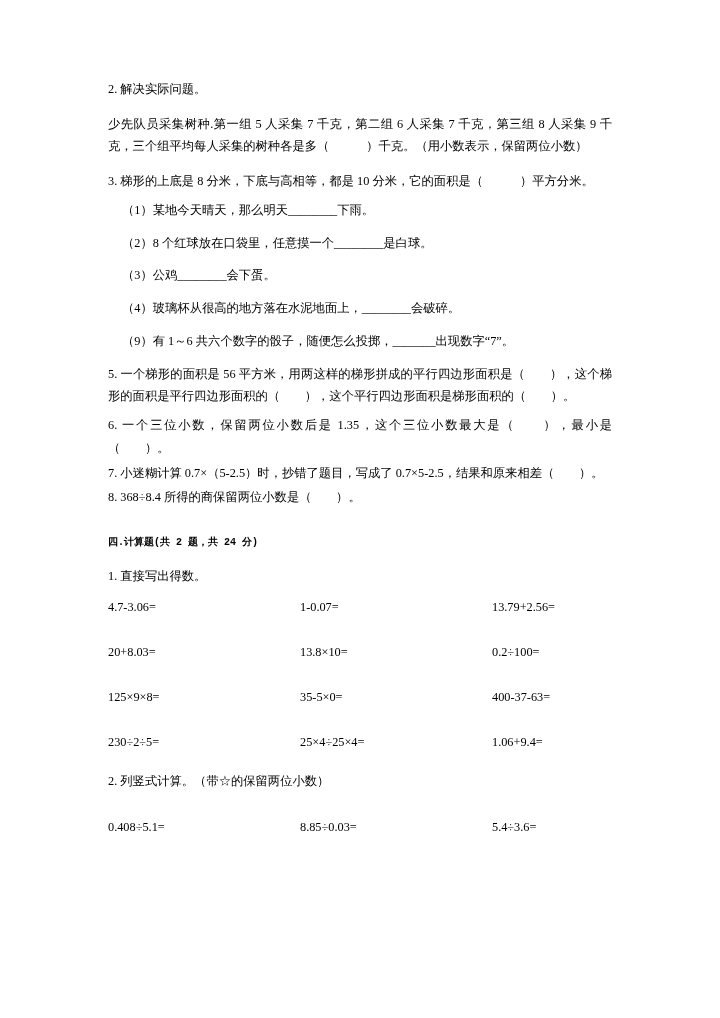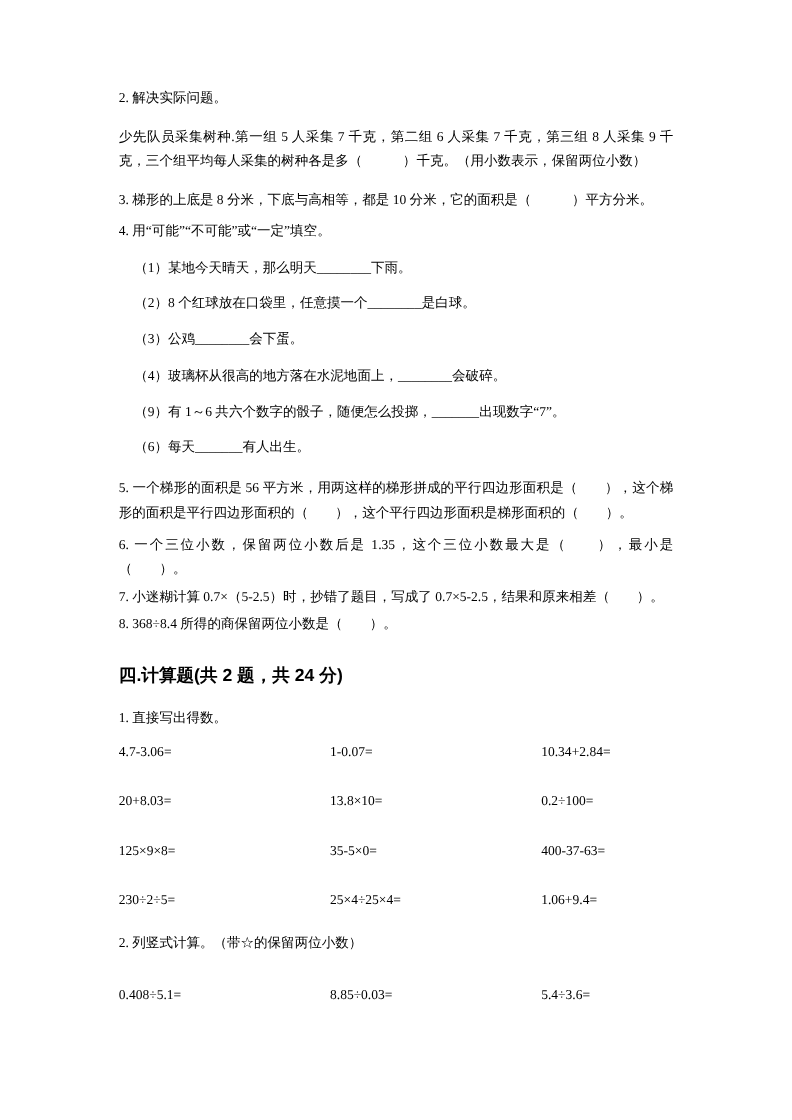--- a/index.html
+++ b/index.html
@@ -33,24 +33,24 @@
   .tight {
     margin-bottom: 2px;
   }
   .sp-after-6 { margin-bottom: 6px; }
   .sp-after-10 { margin-bottom: 10px; }
   .sp-after-14 { margin-bottom: 14px; }
   .sub {
     margin-left: 14px;
   }
   .section-title {
-    font-size: 16px;
+    font-size: 10px;
     font-weight: bold;
     margin: 26px 0 16px 0;
-    font-family: Liberation Sans, sans-serif;
+    font-family: Liberation Mono, monospace;
   }
   .calc-grid {
     display: grid;
     grid-template-columns: 192px 192px auto;
     row-gap: 30px;
     font-size: 12.3px;
     margin-top: 12px;
     margin-bottom: 20px;
   }
   .calc-grid2 {
@@ -71,42 +71,40 @@
 <body>
 
 <div class="page">
 
   <p class="para q-head">2. 解决实际问题。</p>
   <div class="gap-line"></div>
   <p class="para block">少先队员采集树种.第一组 5 人采集 7 千克，第二组 6 人采集 7 千克，第三组 8 人采集 9 千克，三个组平均每人采集的树种各是多（　　　）千克。（用小数表示，保留两位小数）</p>
 
   <p class="para sp-after-6">3. 梯形的上底是 8 分米，下底与高相等，都是 10 分米，它的面积是（　　　）平方分米。</p>
 
-  <p class="para sp-after-10">4. 用“可能”“不可能”或“一定”填空。</p>
 
   <p class="para sub sp-after-10">（1）某地今天晴天，那么明天________下雨。</p>
   <p class="para sub sp-after-10">（2）8 个红球放在口袋里，任意摸一个________是白球。</p>
   <p class="para sub sp-after-10">（3）公鸡________会下蛋。</p>
   <p class="para sub sp-after-10">（4）玻璃杯从很高的地方落在水泥地面上，________会破碎。</p>
   <p class="para sub sp-after-10">（9）有 1～6 共六个数字的骰子，随便怎么投掷，_______出现数字“7”。</p>
-  <p class="para sub sp-after-14">（6）每天_______有人出生。</p>
 
   <p class="para sp-after-6">5. 一个梯形的面积是 56 平方米，用两这样的梯形拼成的平行四边形面积是（　　），这个梯形的面积是平行四边形面积的（　　），这个平行四边形面积是梯形面积的（　　）。</p>
   <p class="para tight">6. 一个三位小数，保留两位小数后是 1.35，这个三位小数最大是（　　），最小是（　　）。</p>
   <p class="para tight">7. 小迷糊计算 0.7×（5-2.5）时，抄错了题目，写成了 0.7×5-2.5，结果和原来相差（　　）。</p>
   <p class="para">8. 368÷8.4 所得的商保留两位小数是（　　）。</p>
 
   <h2 class="section-title">四.计算题(共 2 题，共 24 分)</h2>
 
   <p class="para q-head">1. 直接写出得数。</p>
 
   <div class="calc-grid">
     <div class="calc-cell">4.7-3.06=</div>
     <div class="calc-cell">1-0.07=</div>
-    <div class="calc-cell">10.34+2.84=</div>
+    <div class="calc-cell">13.79+2.56=</div>
 
     <div class="calc-cell">20+8.03=</div>
     <div class="calc-cell">13.8×10=</div>
     <div class="calc-cell">0.2÷100=</div>
 
     <div class="calc-cell">125×9×8=</div>
     <div class="calc-cell">35-5×0=</div>
     <div class="calc-cell">400-37-63=</div>
 
     <div class="calc-cell">230÷2÷5=</div>

